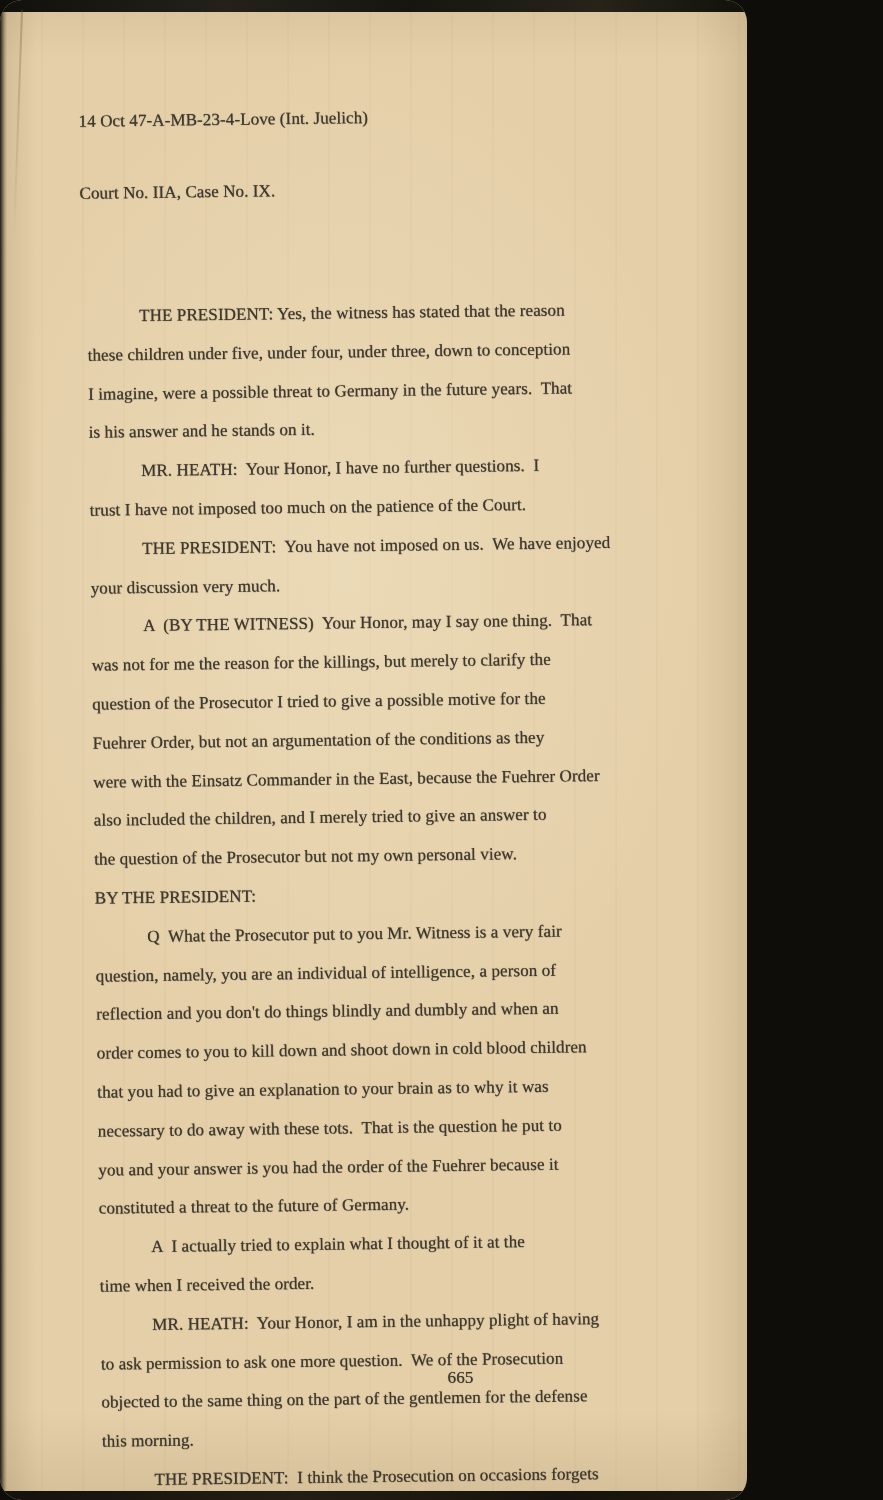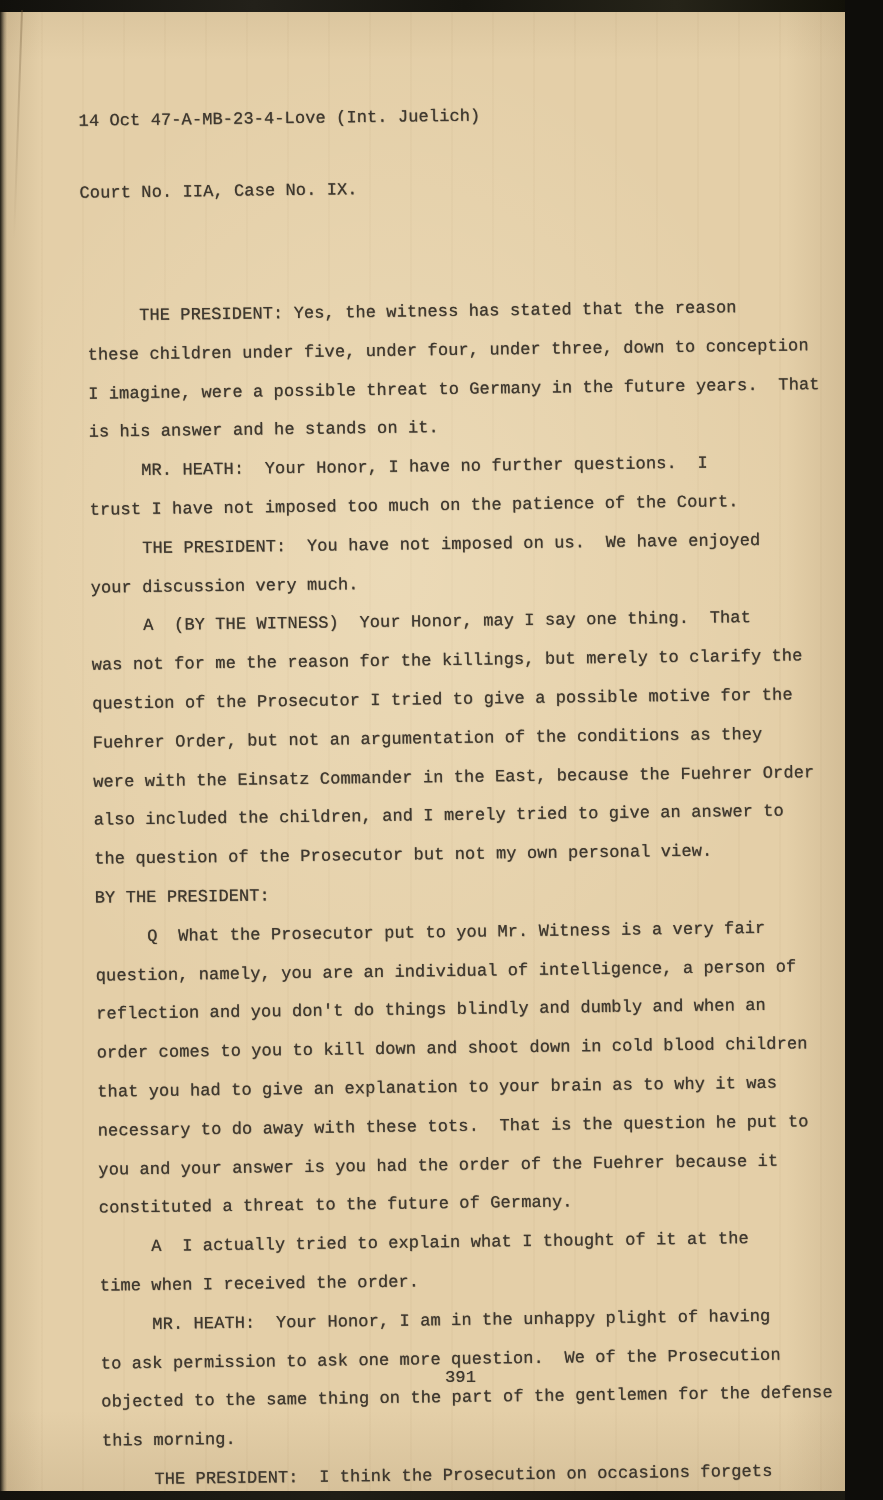--- a/index.html
+++ b/index.html
@@ -2,31 +2,32 @@
 <html style="--paper: #e4cfa8; --ink: #3e382f;"><head>
 <meta charset="utf-8">
 <style>
   html, body {
     margin: 0;
     padding: 0;
     background: #0e0d0a;
   }
   .page {
     position: relative;
-    width: 845px;
+    width: 747px;
     height: 1500px;
     overflow: hidden;
     background:
       radial-gradient(ellipse 70% 50% at 46% 38%, rgba(255,246,222,0.28), rgba(255,246,222,0) 70%),
       linear-gradient(90deg, rgba(122,96,58,0.18) 0%, rgba(122,96,58,0) 5%, rgba(122,96,58,0) 93%, rgba(122,96,58,0.16) 100%),
       linear-gradient(180deg, rgba(120,94,56,0.10) 0%, rgba(120,94,56,0) 4%, rgba(120,94,56,0) 94%, rgba(120,94,56,0.14) 100%),
       repeating-linear-gradient(90deg, rgba(138,108,66,0.045) 0px, rgba(138,108,66,0.045) 2px, rgba(138,108,66,0) 2px, rgba(138,108,66,0) 41px),
       var(--paper, #e4cfa8);
-    font-family: Liberation Mono, monospace;
+    font-family: Liberation Serif, serif;
     color: var(--ink, #3e382f);
+    border-radius: 22px;
   }
   
   .edge-top {
     position: absolute; top: 0; left: 0; right: 0; height: 12px;
     background: linear-gradient(90deg, #11100c, #23211a 30%, #16150f 55%, #262419 80%, #121109);
   }
   .edge-bottom {
     position: absolute; bottom: 0; left: 0; right: 0; height: 9px;
     background: linear-gradient(90deg, #14120d, #201e16 40%, #15130d 75%, #1d1b13);
   }
@@ -84,16 +85,16 @@
 
   <div class="content">
     <div class="header typed">
       <div>14 Oct 47-A-MB-23-4-Love (Int. Juelich)</div>
       <div>Court No. IIA, Case No. IX.</div>
     </div>
 
     <div class="body-block typed"><div class="line indent">THE PRESIDENT: Yes, the witness has stated that the reason</div><div class="line">these children under five, under four, under three, down to conception</div><div class="line">I imagine, were a possible threat to Germany in the future years.  That</div><div class="line">is his answer and he stands on it.</div><div class="line indent">MR. HEATH:  Your Honor, I have no further questions.  I</div><div class="line">trust I have not imposed too much on the patience of the Court.</div><div class="line indent">THE PRESIDENT:  You have not imposed on us.  We have enjoyed</div><div class="line">your discussion very much.</div><div class="line indent">A  (BY THE WITNESS)  Your Honor, may I say one thing.  That</div><div class="line">was not for me the reason for the killings, but merely to clarify the</div><div class="line">question of the Prosecutor I tried to give a possible motive for the</div><div class="line">Fuehrer Order, but not an argumentation of the conditions as they</div><div class="line">were with the Einsatz Commander in the East, because the Fuehrer Order</div><div class="line">also included the children, and I merely tried to give an answer to</div><div class="line">the question of the Prosecutor but not my own personal view.</div><div class="line">BY THE PRESIDENT:</div><div class="line indent">Q  What the Prosecutor put to you Mr. Witness is a very fair</div><div class="line">question, namely, you are an individual of intelligence, a person of</div><div class="line">reflection and you don't do things blindly and dumbly and when an</div><div class="line">order comes to you to kill down and shoot down in cold blood children</div><div class="line">that you had to give an explanation to your brain as to why it was</div><div class="line">necessary to do away with these tots.  That is the question he put to</div><div class="line">you and your answer is you had the order of the Fuehrer because it</div><div class="line">constituted a threat to the future of Germany.</div><div class="line indent">A  I actually tried to explain what I thought of it at the</div><div class="line">time when I received the order.</div><div class="line indent">MR. HEATH:  Your Honor, I am in the unhappy plight of having</div><div class="line">to ask permission to ask one more question.  We of the Prosecution</div><div class="line">objected to the same thing on the part of the gentlemen for the defense</div><div class="line">this morning.</div><div class="line indent">THE PRESIDENT:  I think the Prosecution on occasions forgets</div><div class="line">too.</div></div>
   </div>
 
-  <div class="page-number typed">391</div>
+  <div class="page-number typed">665</div>
 
   <div class="edge-bottom"></div>
 </div>
 
 </body></html>

